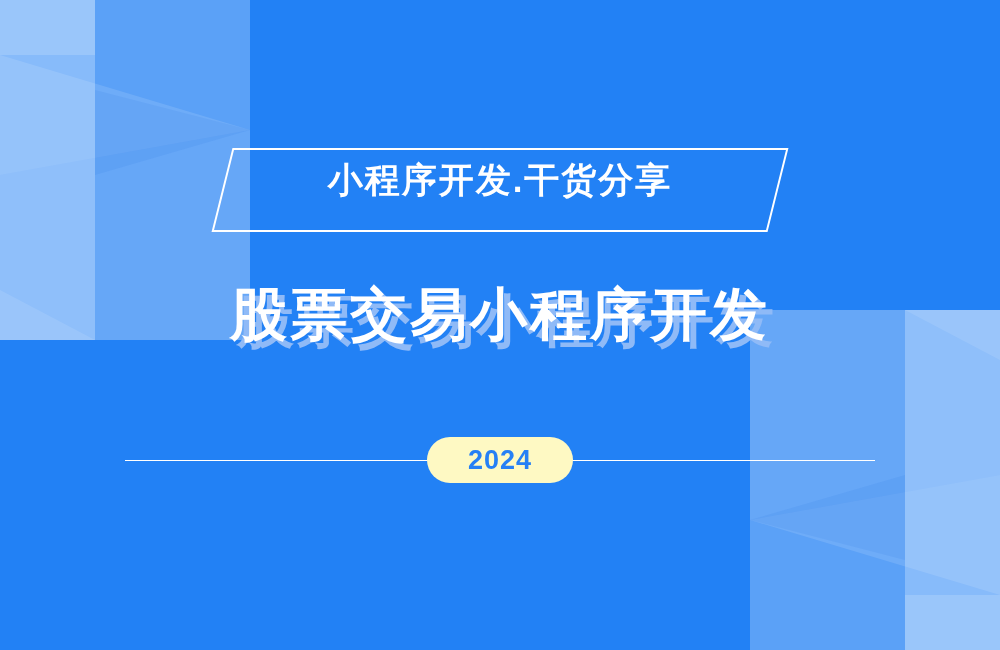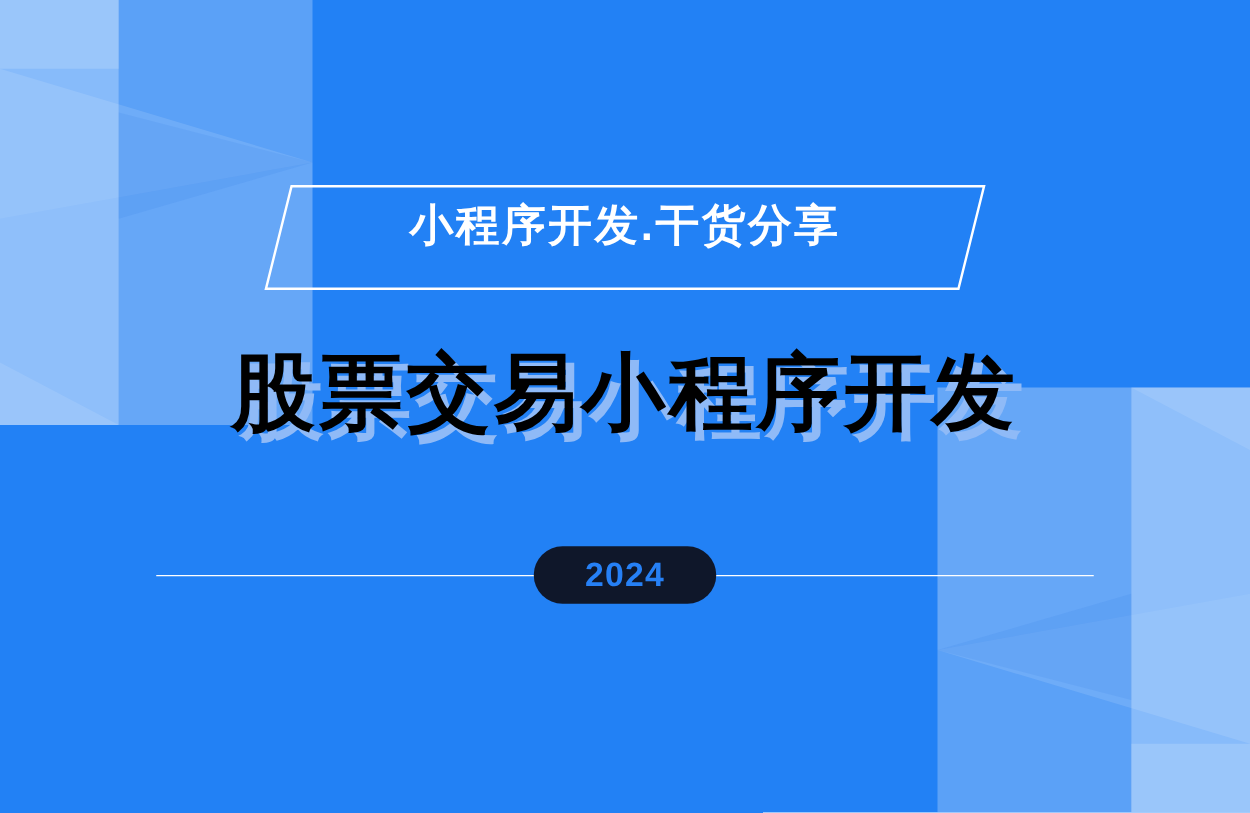--- a/index.html
+++ b/index.html
@@ -70,22 +70,22 @@
     left: 0;
     top: 258px;
     width: 1000px;
     height: 112px;
     display: flex;
     align-items: center;
     justify-content: center;
   }
 
   .title-text {
-    color: #000000;
-    font-size: 67px;
+    color: #ffffff;
+    font-size: 57px;
     font-weight: bold;
     letter-spacing: 3px;
     white-space: nowrap;
     line-height: 1;
     text-shadow: 7px 7px 0 #8FBAF7;
   }
 
   
   .year-row {
     position: absolute;
@@ -102,21 +102,21 @@
     height: 1px;
     background: #ffffff;
     flex: 0 0 auto;
   }
   .year-rule.left  { width: 310px; margin-right: -8px; }
   .year-rule.right { width: 310px; margin-left: -8px; }
 
   .year-pill {
     position: relative;
     z-index: 2;
-    background: #0f172a;
+    background: #fef9c3;
     border-radius: 23px;
     height: 46px;
     min-width: 146px;
     display: flex;
     align-items: center;
     justify-content: center;
     color: #2680F5;
     font-size: 27px;
     font-weight: bold;
     letter-spacing: 1px;

